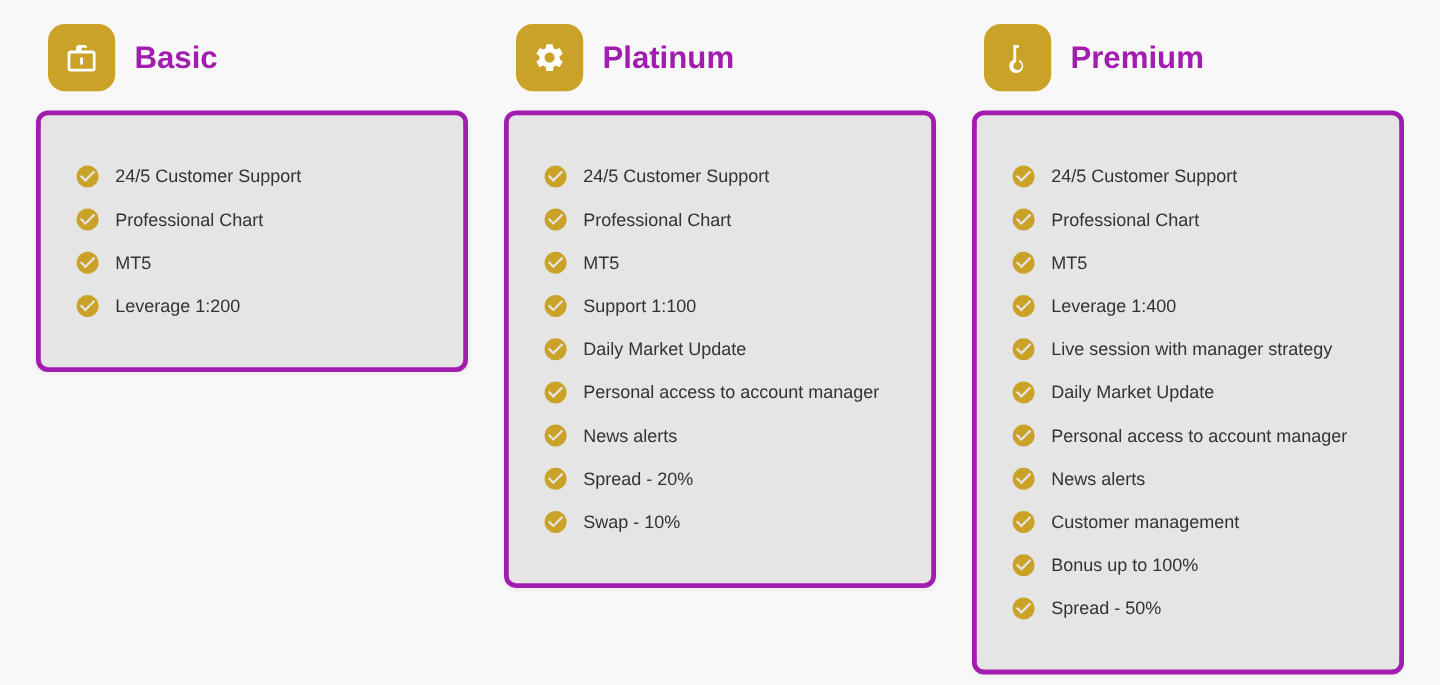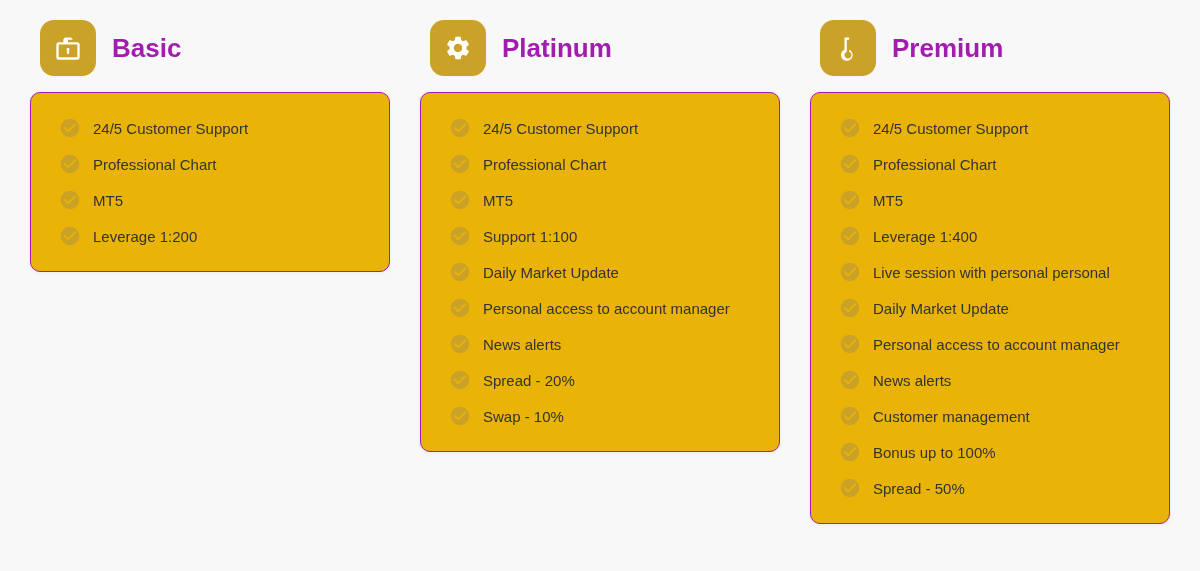--- a/index.html
+++ b/index.html
@@ -58,24 +58,24 @@
       fill: white;
     }
 
     .plan-title {
       font-size: 26px;
       font-weight: 600;
       color: #a21caf;
     }
 
     .plan-card {
-      background: #eab308;
-      border: 1px solid #a21caf;
+      background: #e5e5e5;
+      border: 4px solid #a21caf;
       border-radius: 10px;
-      padding: 24px 28px;
+      padding: 40px 28px;
       width: 100%;
       box-shadow: 0 1px 4px rgba(0,0,0,0.06);
     }
 
     .feature-list {
       list-style: none;
       display: flex;
       flex-direction: column;
       gap: 14px;
     }
@@ -243,21 +243,21 @@
           <li class="feature-item">
             <span class="check-icon"><svg viewBox="0 0 24 24" fill="#c9a227" xmlns="http://www.w3.org/2000/svg">
   <path d="M12 2C6.48 2 2 6.48 2 12s4.48 10 10 10 10-4.48 10-10S17.52 2 12 2zm-2 15l-5-5 1.41-1.41L10 14.17l7.59-7.59L19 8l-9 9z"></path>
 </svg></span>
             <span>Leverage 1:400</span>
           </li>
           <li class="feature-item">
             <span class="check-icon"><svg viewBox="0 0 24 24" fill="#c9a227" xmlns="http://www.w3.org/2000/svg">
   <path d="M12 2C6.48 2 2 6.48 2 12s4.48 10 10 10 10-4.48 10-10S17.52 2 12 2zm-2 15l-5-5 1.41-1.41L10 14.17l7.59-7.59L19 8l-9 9z"></path>
 </svg></span>
-            <span>Live session with personal personal</span>
+            <span>Live session with manager strategy</span>
           </li>
           <li class="feature-item">
             <span class="check-icon"><svg viewBox="0 0 24 24" fill="#c9a227" xmlns="http://www.w3.org/2000/svg">
   <path d="M12 2C6.48 2 2 6.48 2 12s4.48 10 10 10 10-4.48 10-10S17.52 2 12 2zm-2 15l-5-5 1.41-1.41L10 14.17l7.59-7.59L19 8l-9 9z"></path>
 </svg></span>
             <span>Daily Market Update</span>
           </li>
           <li class="feature-item">
             <span class="check-icon"><svg viewBox="0 0 24 24" fill="#c9a227" xmlns="http://www.w3.org/2000/svg">
   <path d="M12 2C6.48 2 2 6.48 2 12s4.48 10 10 10 10-4.48 10-10S17.52 2 12 2zm-2 15l-5-5 1.41-1.41L10 14.17l7.59-7.59L19 8l-9 9z"></path>

